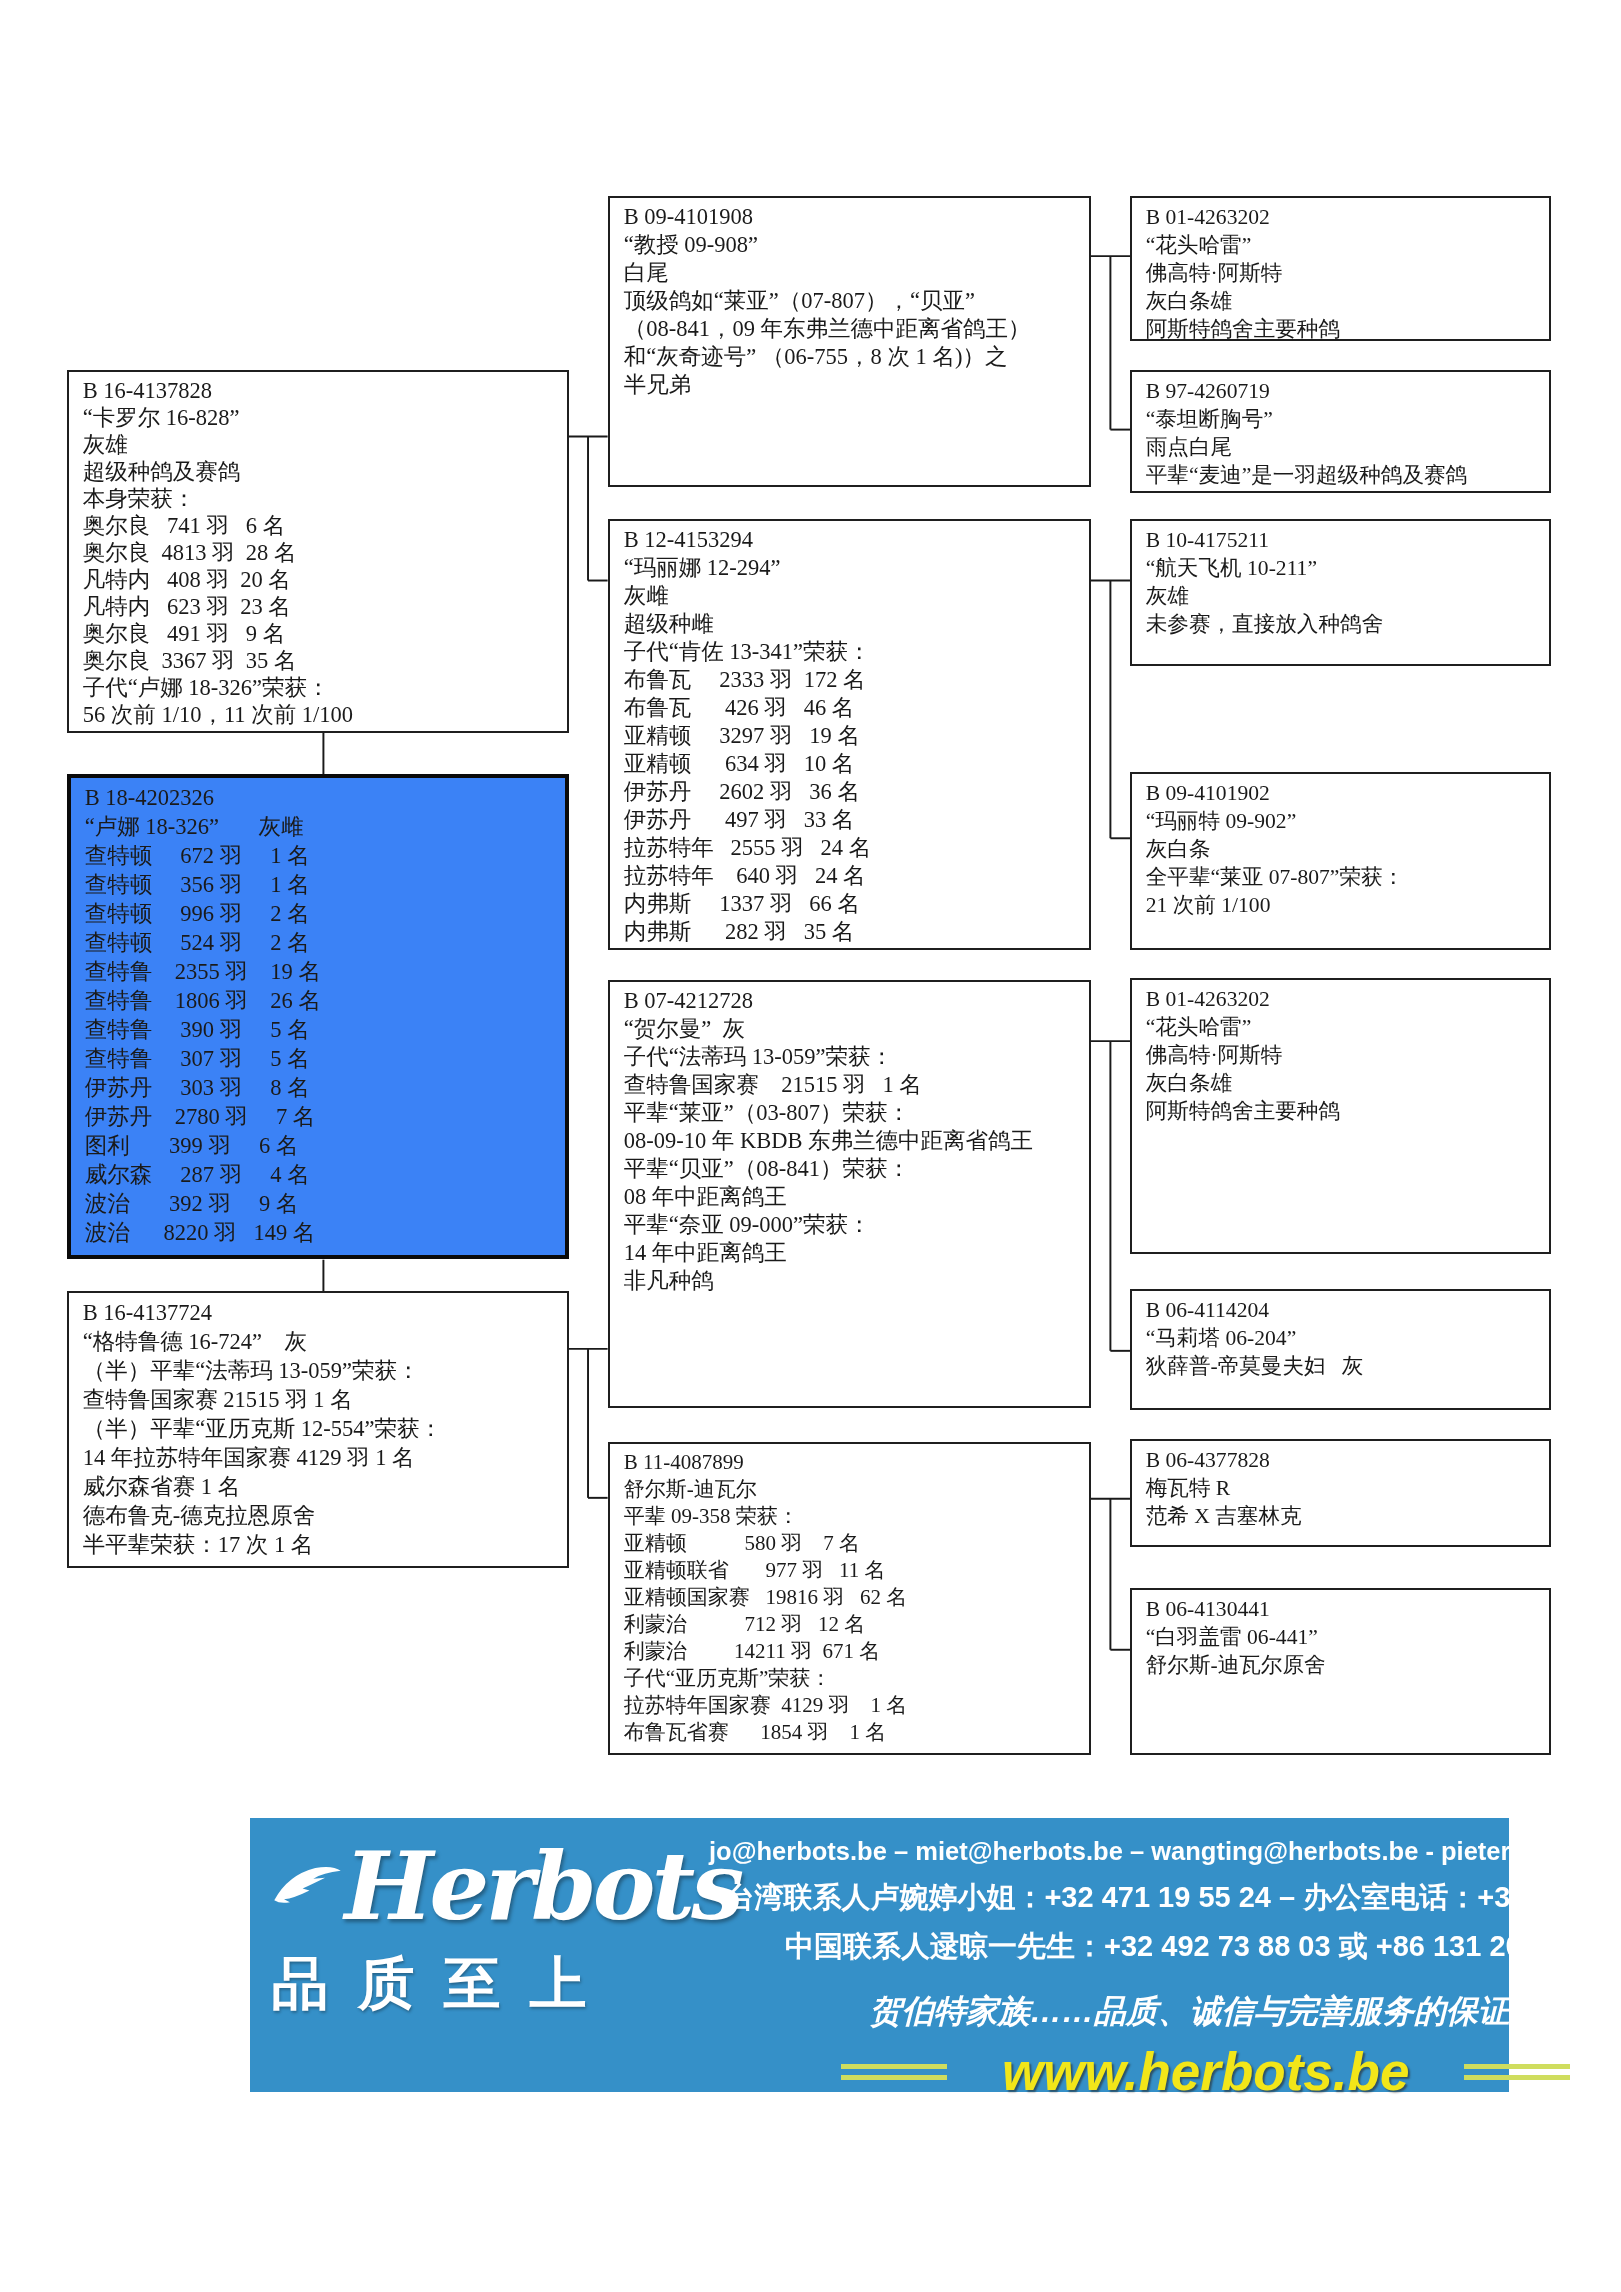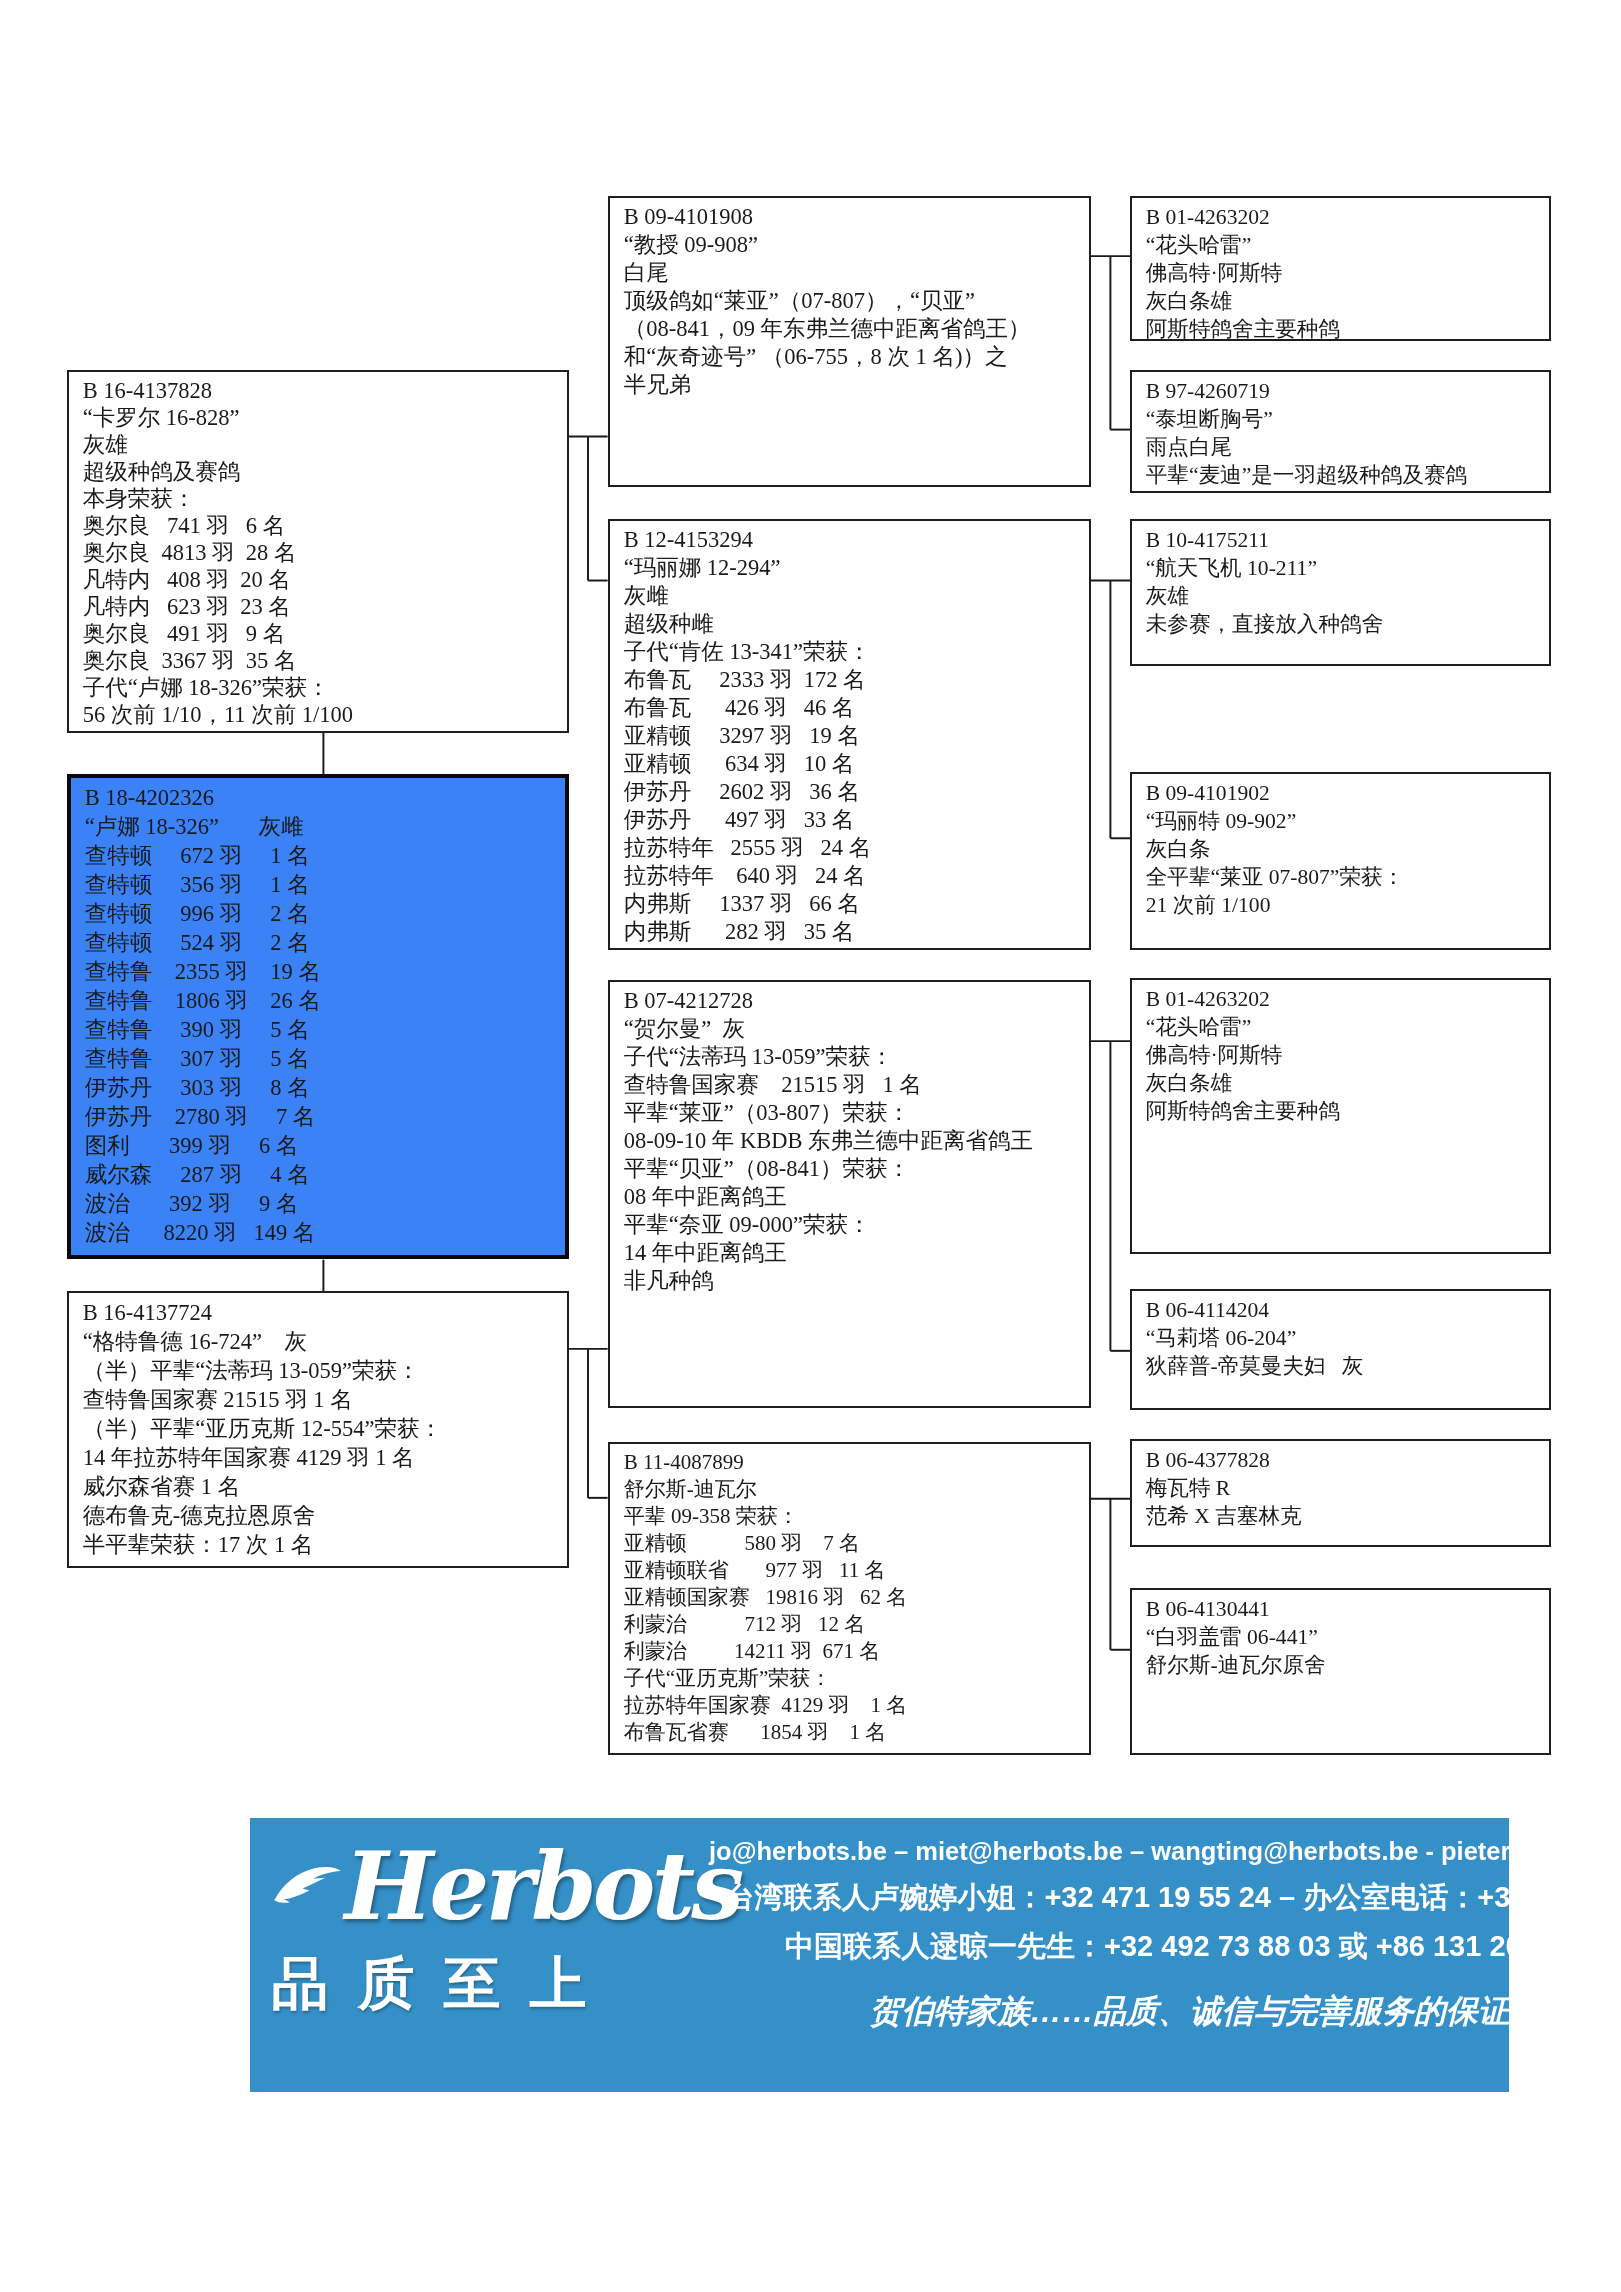--- a/index.html
+++ b/index.html
@@ -237,15 +237,26 @@
       </span>
       <span class="brand">Herbots</span>
     </div>
     <div class="slogan">品质至上</div>
   </div>
   <div class="banner-right">
     <div class="b-line emails">jo@herbots.be – miet@herbots.be – wangting@herbots.be - pieterjan@herbots.be</div>
     <div class="b-line contact">台湾联系人卢婉婷小姐：+32 471 19 55 24 – 办公室电话：+32 11 78 91 90</div>
     <div class="b-line contact">中国联系人逯晾一先生：+32 492 73 88 03 或 +86 131 2015 0755</div>
     <div class="b-line tagline">贺伯特家族……品质、诚信与完善服务的保证。</div>
+    <div class="website-row">
+      <span class="eqmark">
+          <i></i>
+          <i></i>
+        </span>
+      <span class="website">www.herbots.be</span>
+      <span class="eqmark">
+          <i></i>
+          <i></i>
+        </span>
+    </div>
   </div>
 </div>
 
 
 </body></html>

